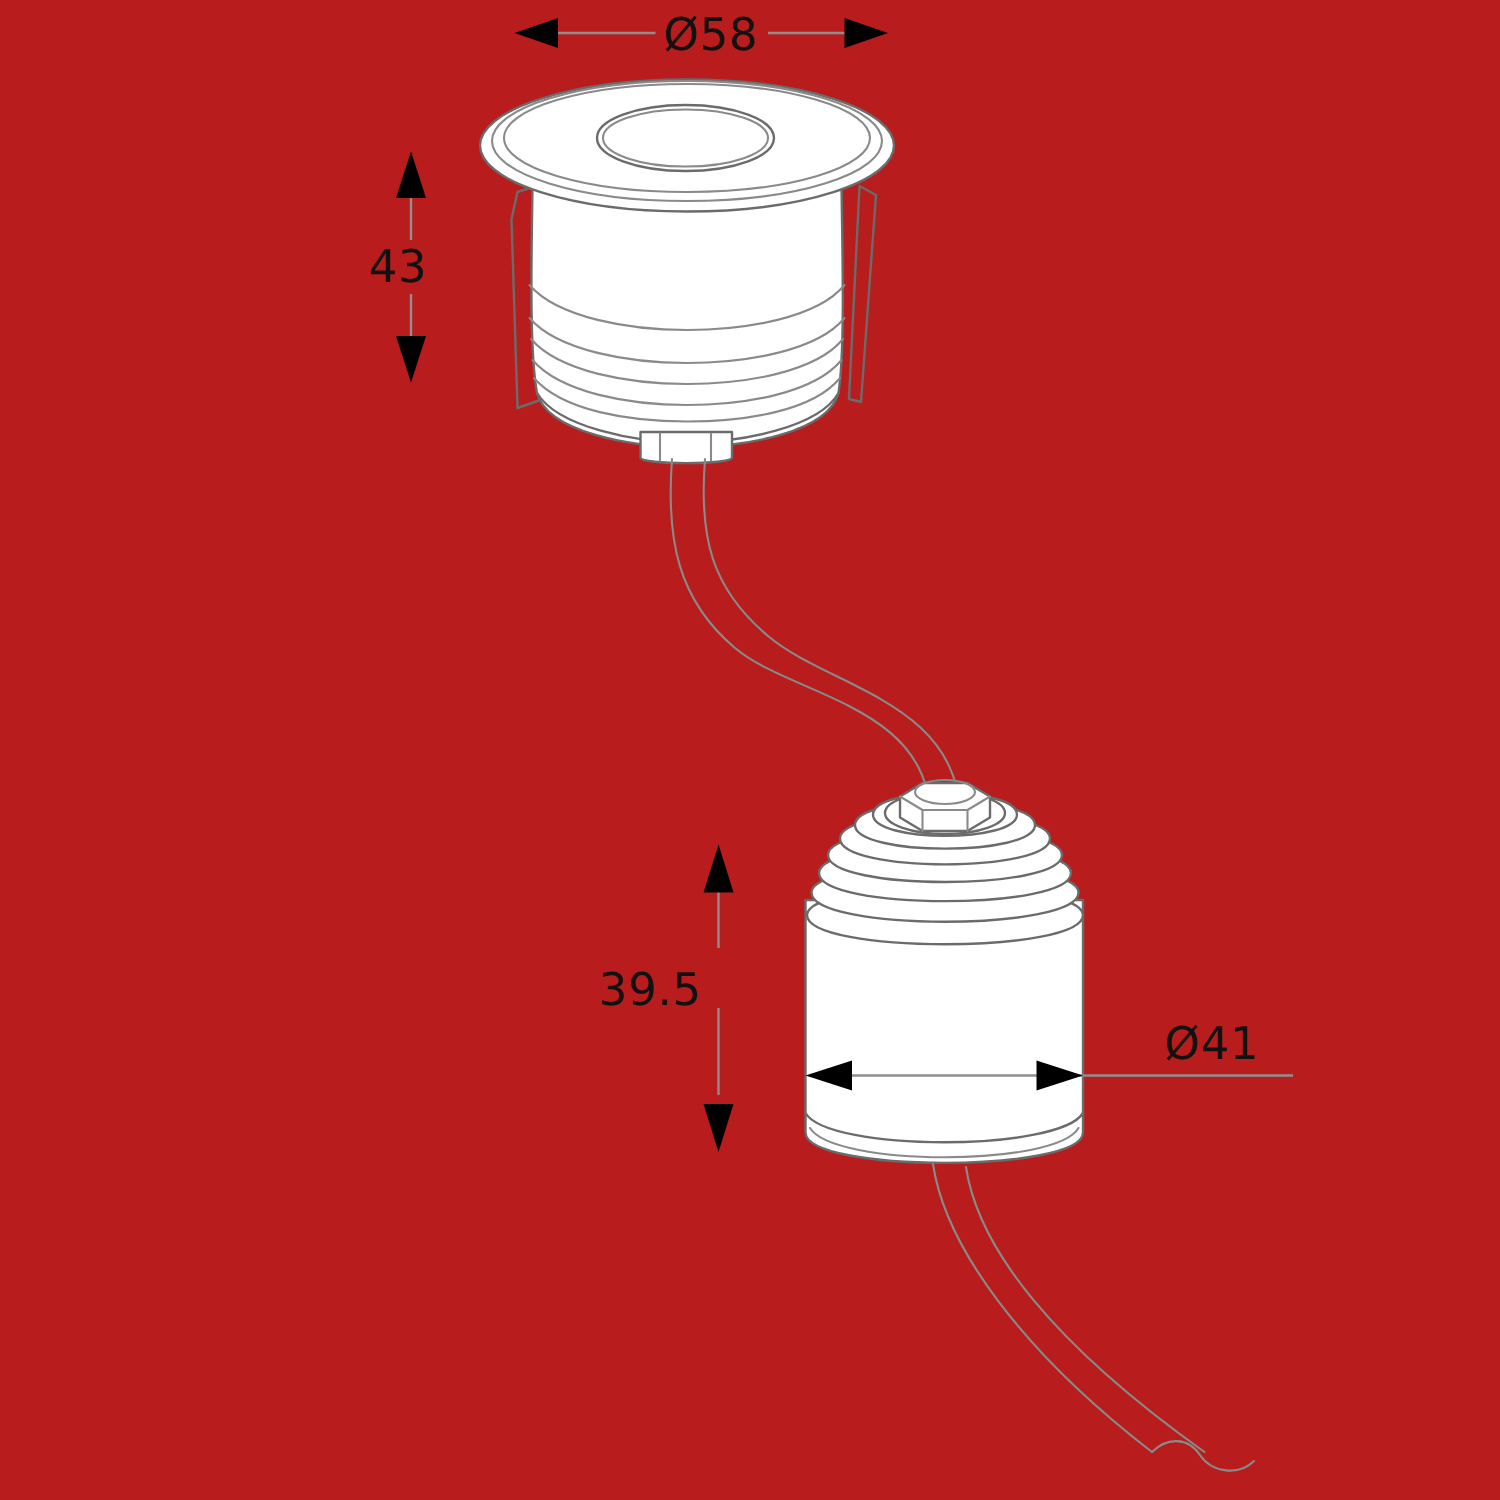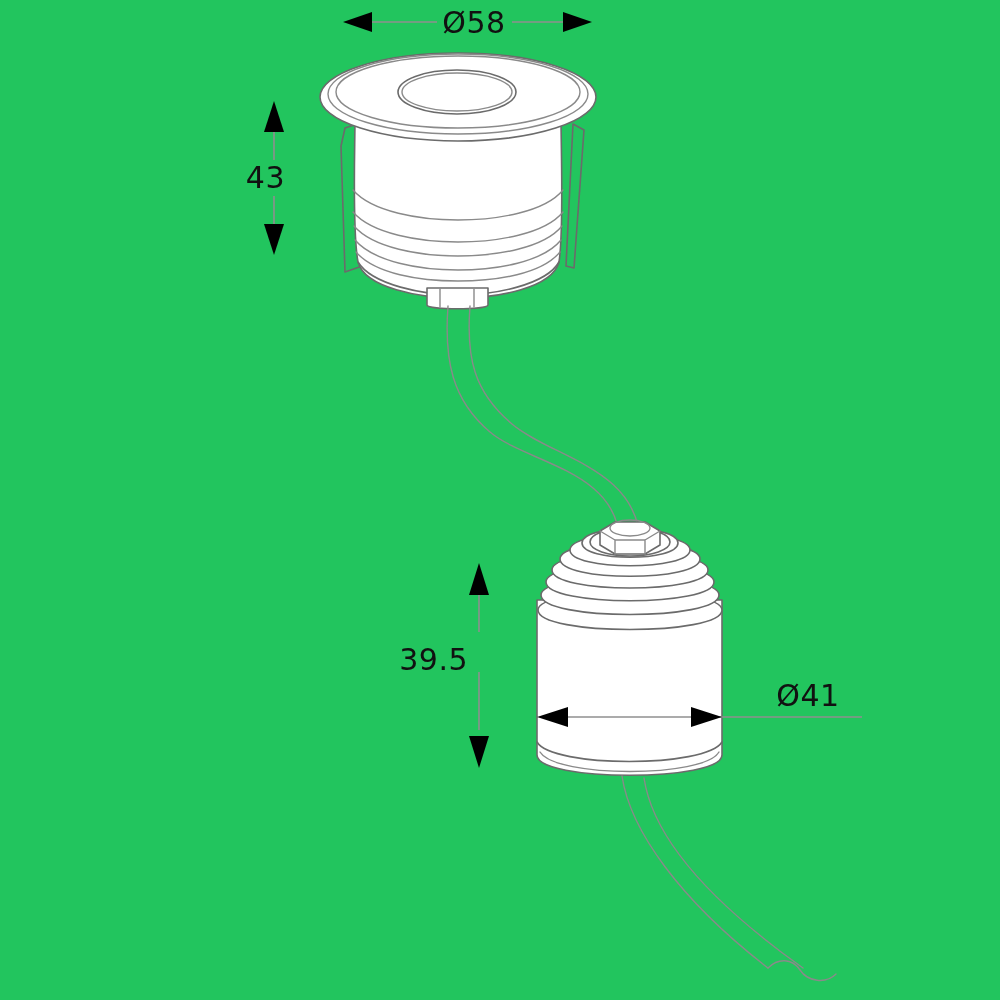--- a/index.html
+++ b/index.html
@@ -11,21 +11,21 @@
   body {
     width: 1000px;
     height: 1000px;
     font-family: "DejaVu Sans", sans-serif;
     overflow: hidden;
   }
   #drawing-root {
     position: relative;
     width: 1000px;
     height: 1000px;
-    background: #22c55e;
+    background: #b91c1c;
   }
   svg#drawing-canvas {
     display: block;
     width: 1000px;
     height: 1000px;
   }
   .dim-text {
     font-family: "DejaVu Sans", sans-serif;
     font-size: 30px;
     fill: #111111;

